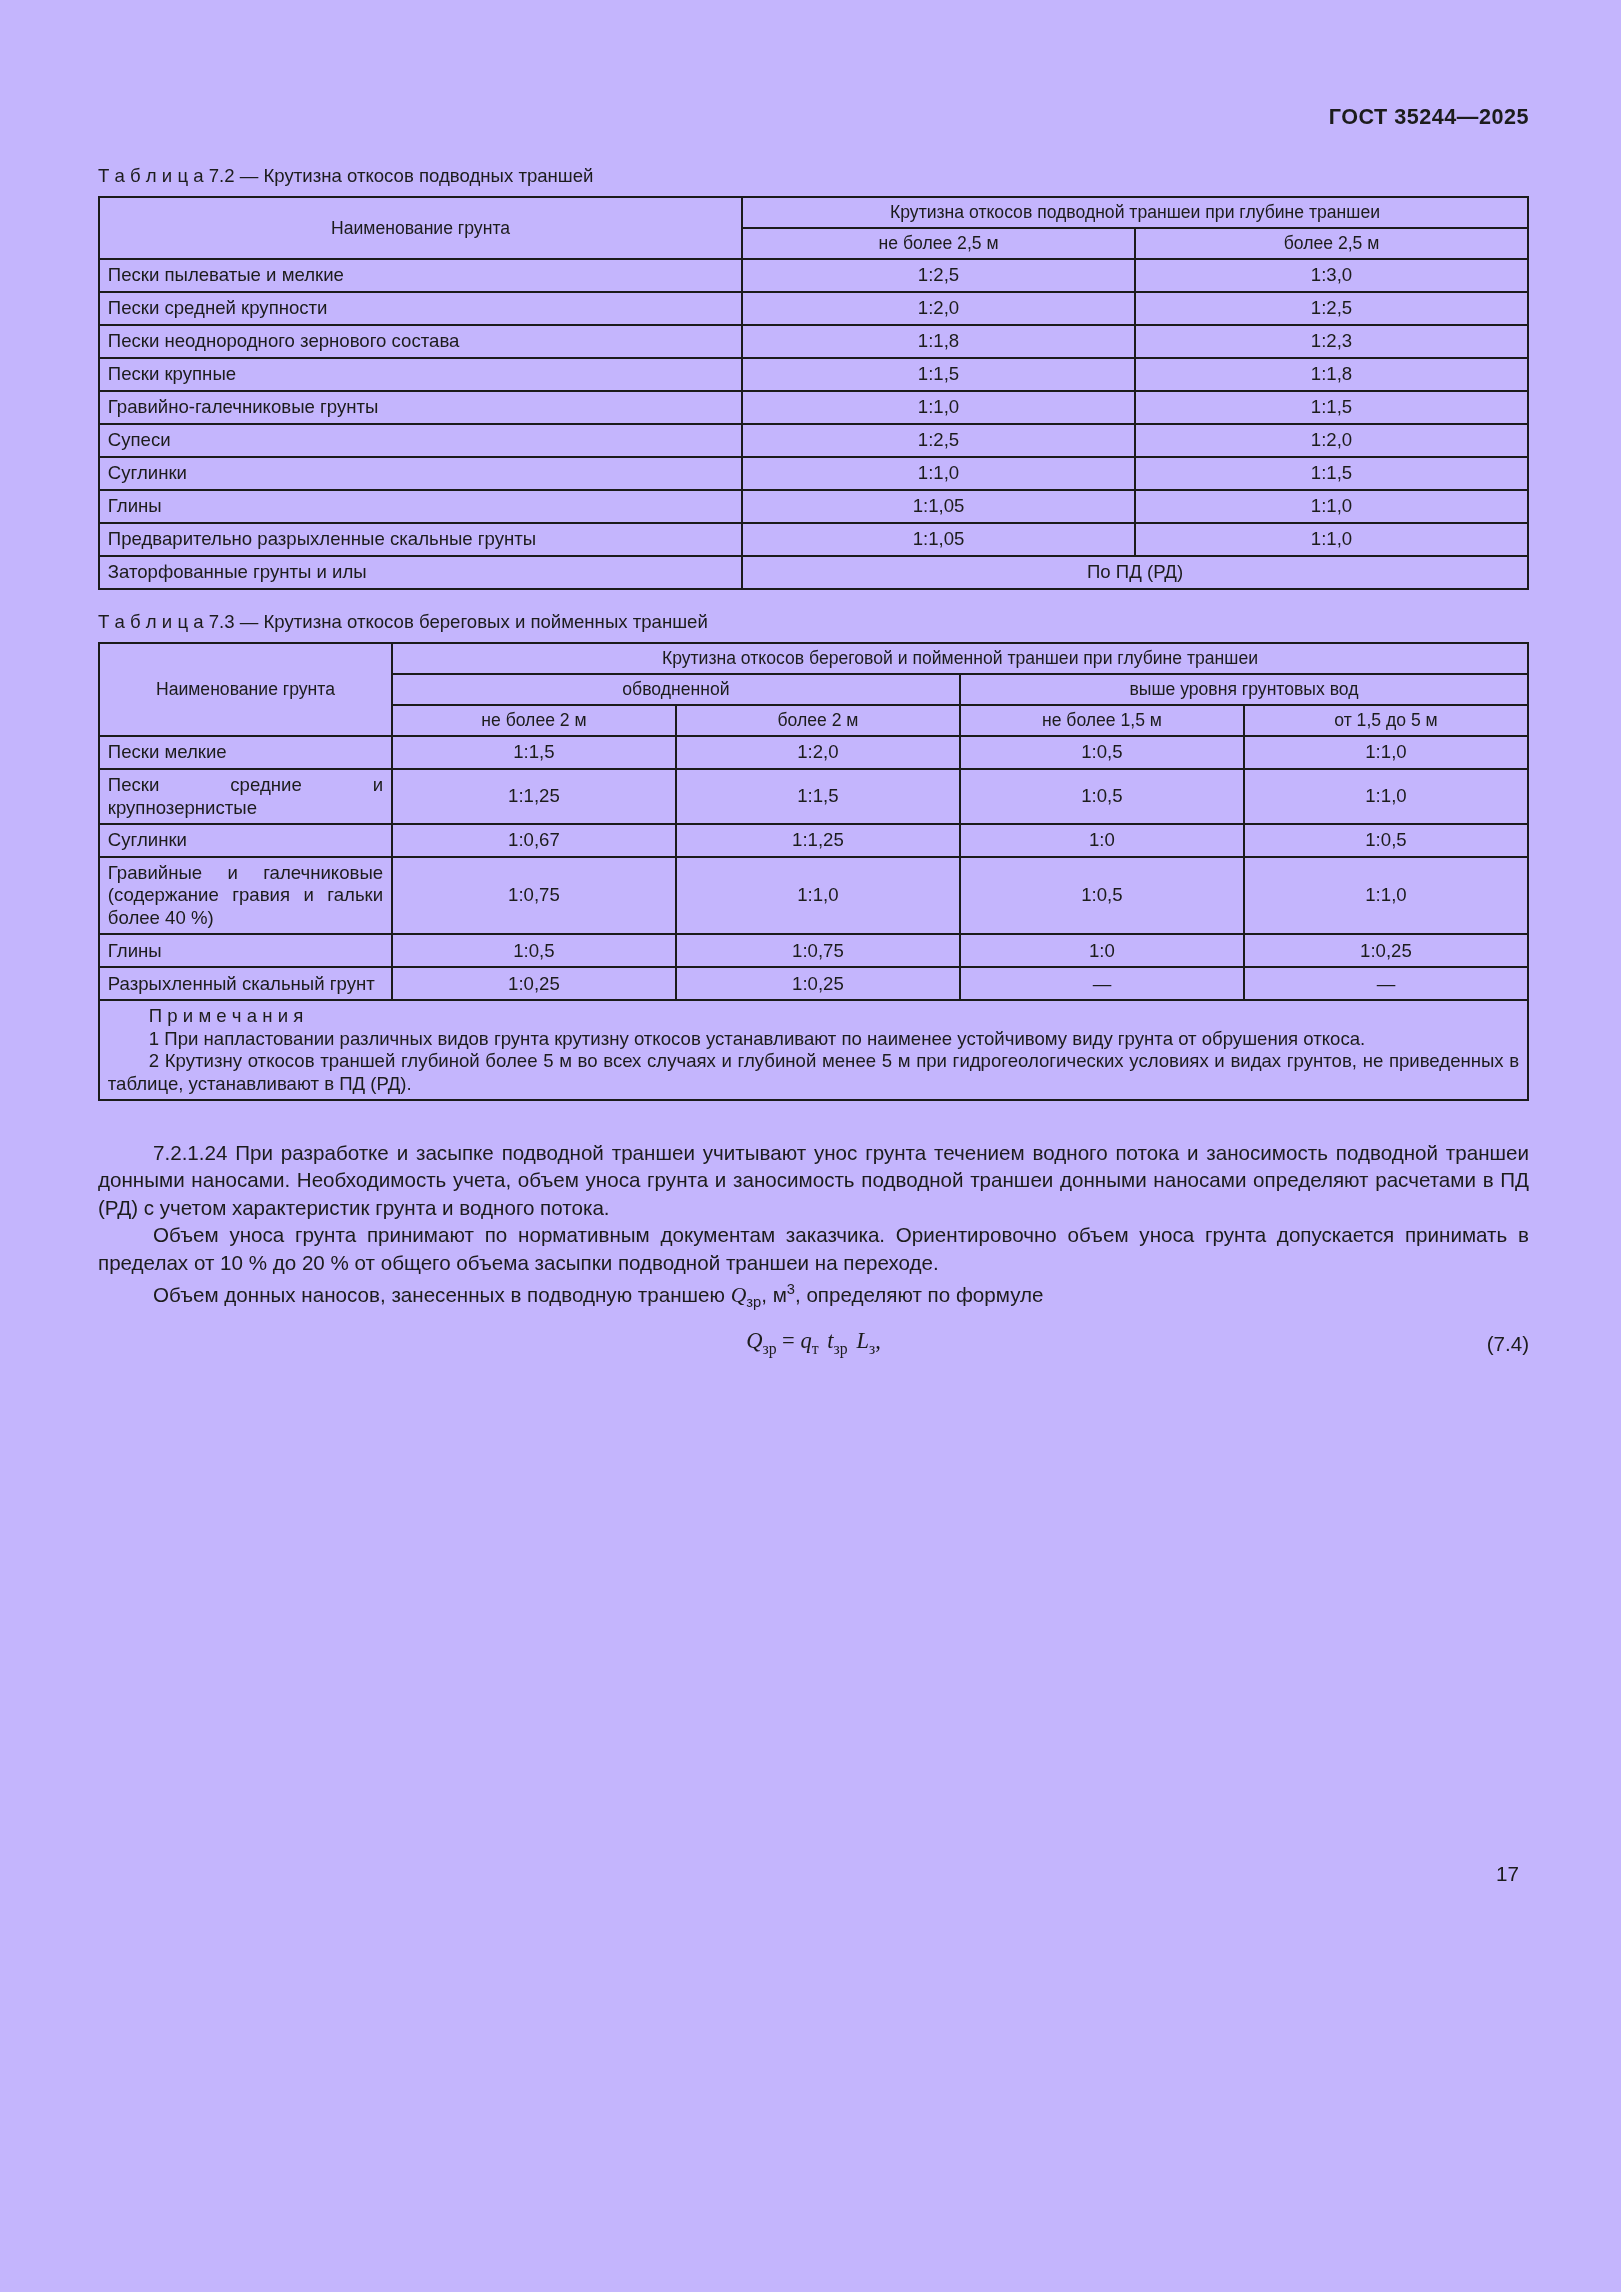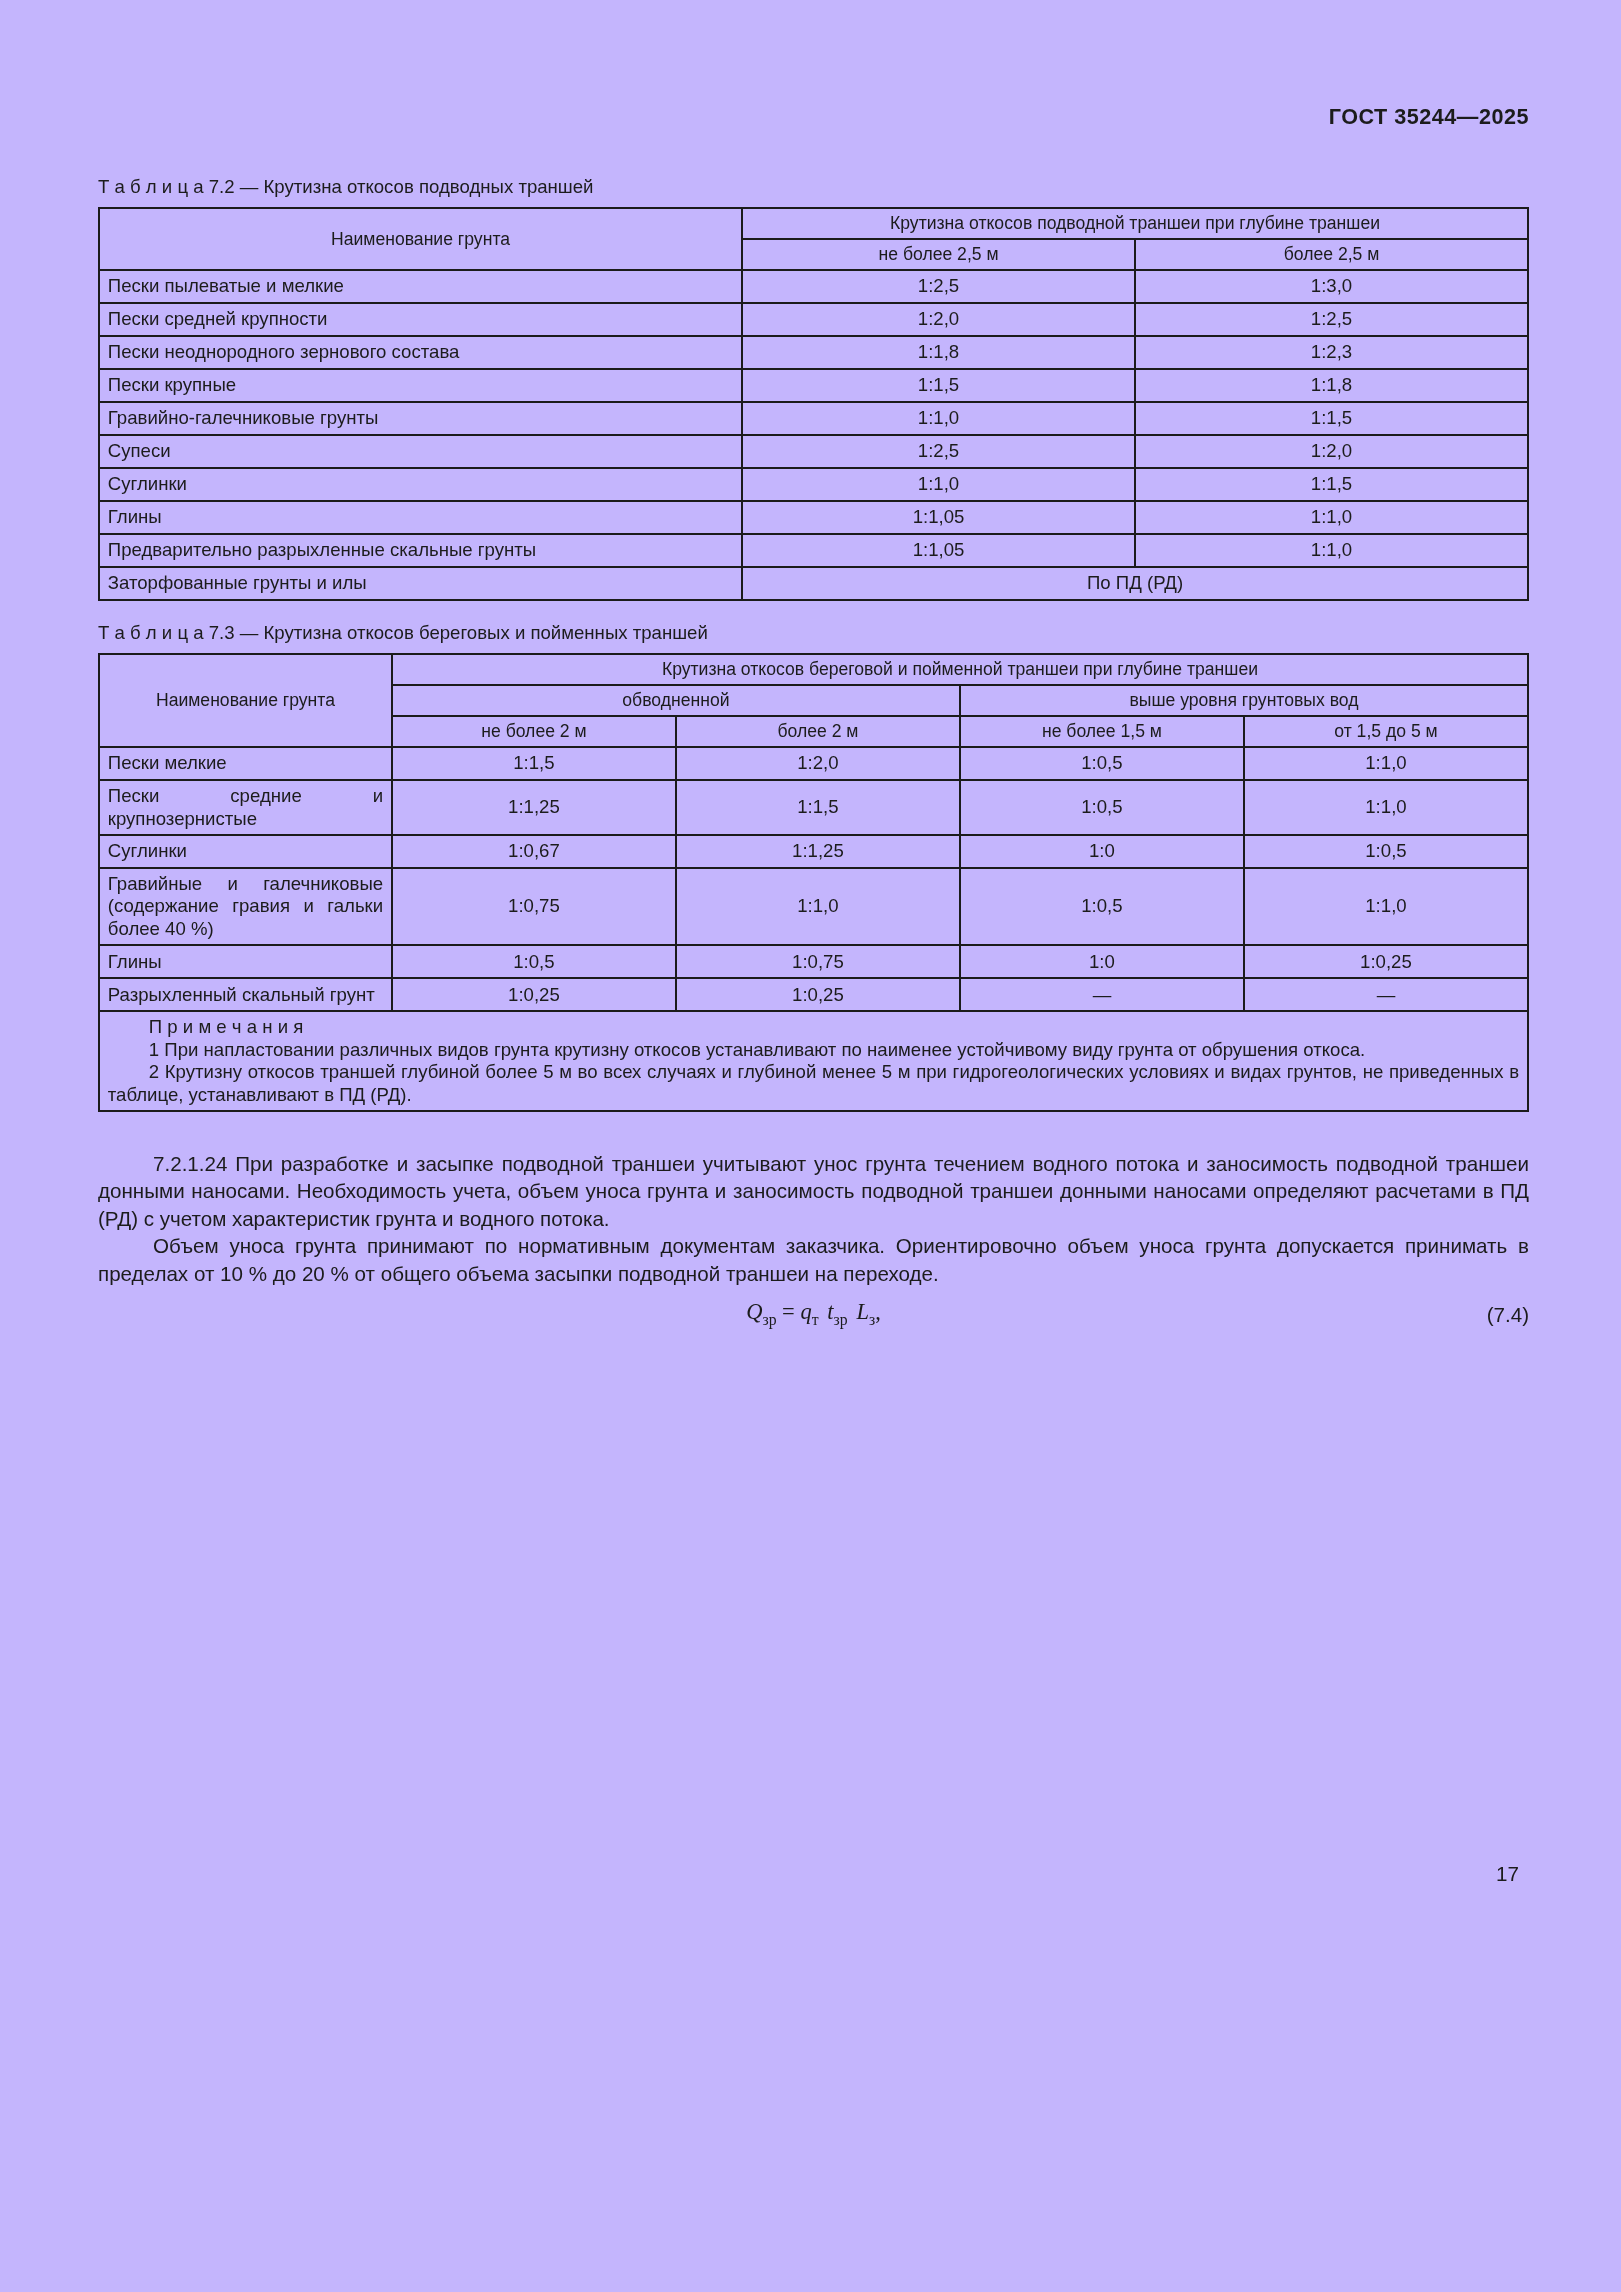--- a/index.html
+++ b/index.html
@@ -14,21 +14,21 @@
   .content { position:absolute; left:98px; top:0; width:1431px; }
 
   .running-header {
     margin-top:104px;
     text-align:right;
     font-weight:bold;
     font-size:21.6px;
     letter-spacing:0.5px;
   }
 
-  .table-caption { font-size:18.6px; margin-top:46px; }
+  .table-caption { font-size:18.6px; margin-top:35px; }
   .table-caption.second { margin-top:21.6px; }
 
   table.gost {
     width:100%;
     border-collapse:collapse;
     table-layout:fixed;
     margin-top:8.8px;
     border:2.9px solid #1b1b1b;
   }
   table.gost td {
@@ -243,20 +243,21 @@
             <div class="note-label">П р и м е ч а н и я</div>
             <div class="note">1  При напластовании различных видов грунта крутизну откосов устанавливают по наименее устойчивому виду грунта от обрушения откоса.</div>
             <div class="note">2  Крутизну откосов траншей глубиной более 5 м во всех случаях и глубиной менее 5 м при гидрогеологических условиях и видах грунтов, не приведенных в таблице, устанавливают в ПД (РД).</div>
           </td>
         </tr>
       </tbody>
     </table>
 
     <p class="body-p first">7.2.1.24  При разработке и засыпке подводной траншеи учитывают унос грунта течением водного потока и заносимость подводной траншеи донными наносами. Необходимость учета, объем уноса грунта и заносимость подводной траншеи донными наносами определяют расчетами в ПД (РД) с учетом характеристик грунта и водного потока.</p>
     <p class="body-p">Объем уноса грунта принимают по нормативным документам заказчика. Ориентировочно объем уноса грунта допускается принимать в пределах от 10 % до 20 % от общего объема засыпки подводной траншеи на переходе.</p>
+    <p class="body-p"><span>Объем донных наносов, занесенных в подводную траншею </span><span class="fvar">Q</span><sub class="fsub">зр</sub><span>, м</span><sup class="fsup">3</sup><span>, определяют по формуле</span></p>
 
     <div class="formula-row">
       <span class="formula"><span class="fv">Q</span><sub>зр</sub><span class="feq"> = </span><span class="fv">q</span><sub>т</sub><span class="fv sp">t</span><sub>зр</sub><span class="fv sp">L</span><sub>з</sub><span>,</span></span>
       <span class="formula-number">(7.4)</span>
     </div>
 
   </div>
 
   <div class="page-number">17</div>
 </div>

